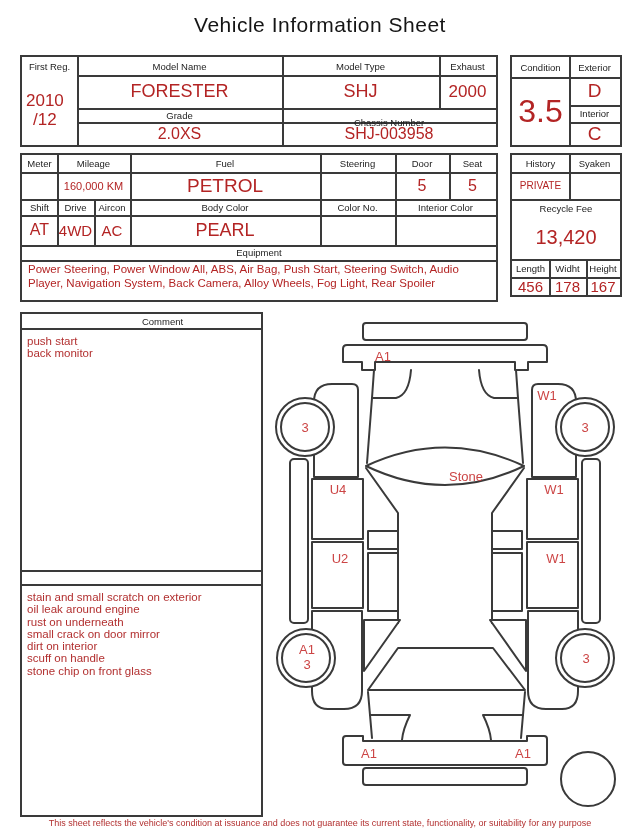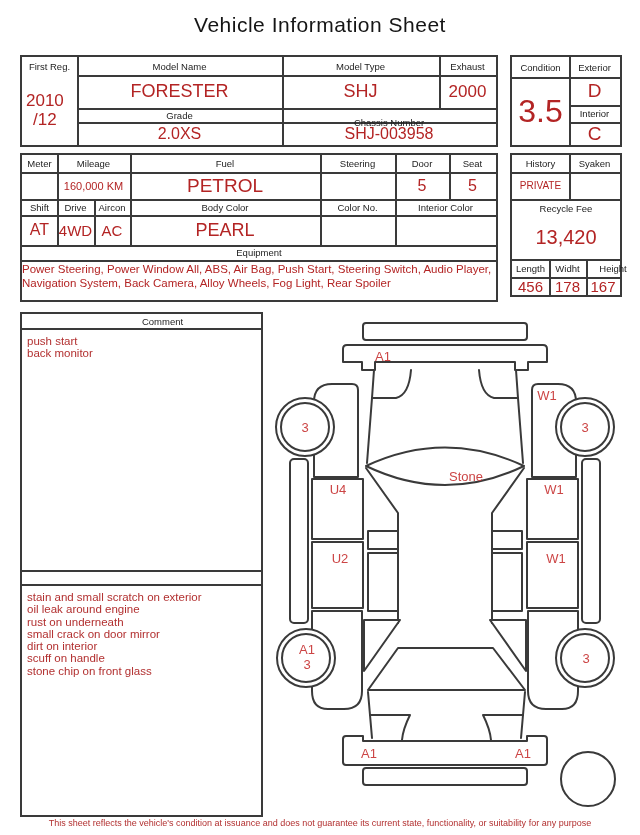--- a/index.html
+++ b/index.html
@@ -16,21 +16,21 @@
          font-size:21px;letter-spacing:.5px;color:#151515;}
   .box{position:absolute;border:2px solid var(--border);box-sizing:border-box;background:#fff;}
   .hl,.vl{position:absolute;background:var(--border);}
   .hl{height:1.5px;}
   .vl{width:1.5px;}
   .cell{position:absolute;display:flex;align-items:center;justify-content:center;
         box-sizing:border-box;white-space:nowrap;}
   .hdr{font-size:9.5px;color:var(--header-black);}
   .val{color:var(--value-red);}
   .eqp{position:absolute;color:var(--value-red);font-size:11.5px;line-height:13.5px;
-       white-space:normal;padding:3px 0;box-sizing:border-box;}
+       white-space:normal;padding:3px 6px;box-sizing:border-box;}
   .notes{position:absolute;color:var(--note-red);font-size:11.5px;box-sizing:border-box;}
   .notes div{line-height:12.3px;}
   .firstreg{flex-direction:column;align-items:flex-start;padding-left:4px;
             font-size:17px;line-height:19px;}
   .firstreg .l2{padding-left:7px;}
   .disclaimer{position:absolute;left:0;top:818px;width:640px;text-align:center;
               font-size:9px;color:var(--note-red);}
   svg .ln{fill:none;stroke:var(--border);stroke-width:2;stroke-linejoin:round;stroke-linecap:round;}
   svg .sh{fill:#fff;stroke:var(--border);stroke-width:2;stroke-linejoin:round;}
   svg text{fill:var(--diagram-red);font-family:"Liberation Sans",sans-serif;
@@ -137,21 +137,21 @@
     <b class="vl" style="left:74px;top:104px;height:36px;"></b>
 
     <div class="cell hdr" style="left:0;top:0;width:57px;height:17px;text-align:right;">History</div>
     <div class="cell hdr" style="left:57px;top:0;width:51px;height:17px;">Syaken</div>
     <div class="cell val" style="left:0;top:17px;width:57px;height:27px;font-size:10px;">PRIVATE</div>
     <div class="cell val" style="left:57px;top:17px;width:51px;height:27px;"></div>
     <div class="cell hdr" style="left:0;top:44px;width:108px;height:18px;">Recycle Fee</div>
     <div class="cell val" style="left:0;top:62px;width:108px;height:40px;font-size:20px;">13,420</div>
     <div class="cell hdr" style="left:0;top:104px;width:37px;height:18px;">Length</div>
     <div class="cell hdr" style="left:37px;top:104px;width:37px;height:18px;">Widht</div>
-    <div class="cell hdr" style="left:74px;top:104px;width:54px;height:18px;">Height</div>
+    <div class="cell hdr" style="left:74px;top:104px;width:34px;height:18px;">Height</div>
     <div class="cell val" style="left:0;top:122px;width:37px;height:18px;font-size:15px;border-radius:6px;">456</div>
     <div class="cell val" style="left:37px;top:122px;width:37px;height:18px;font-size:15px;">178</div>
     <div class="cell val" style="left:74px;top:122px;width:34px;height:18px;font-size:15px;">167</div>
   </div>
 
   <div class="box" style="left:20px;top:312px;width:243px;height:505px;">
     <b class="hl" style="left:0;top:14px;width:239px;"></b>
     <b class="hl" style="left:0;top:256px;width:239px;"></b>
     <b class="hl" style="left:0;top:270px;width:239px;"></b>
 

